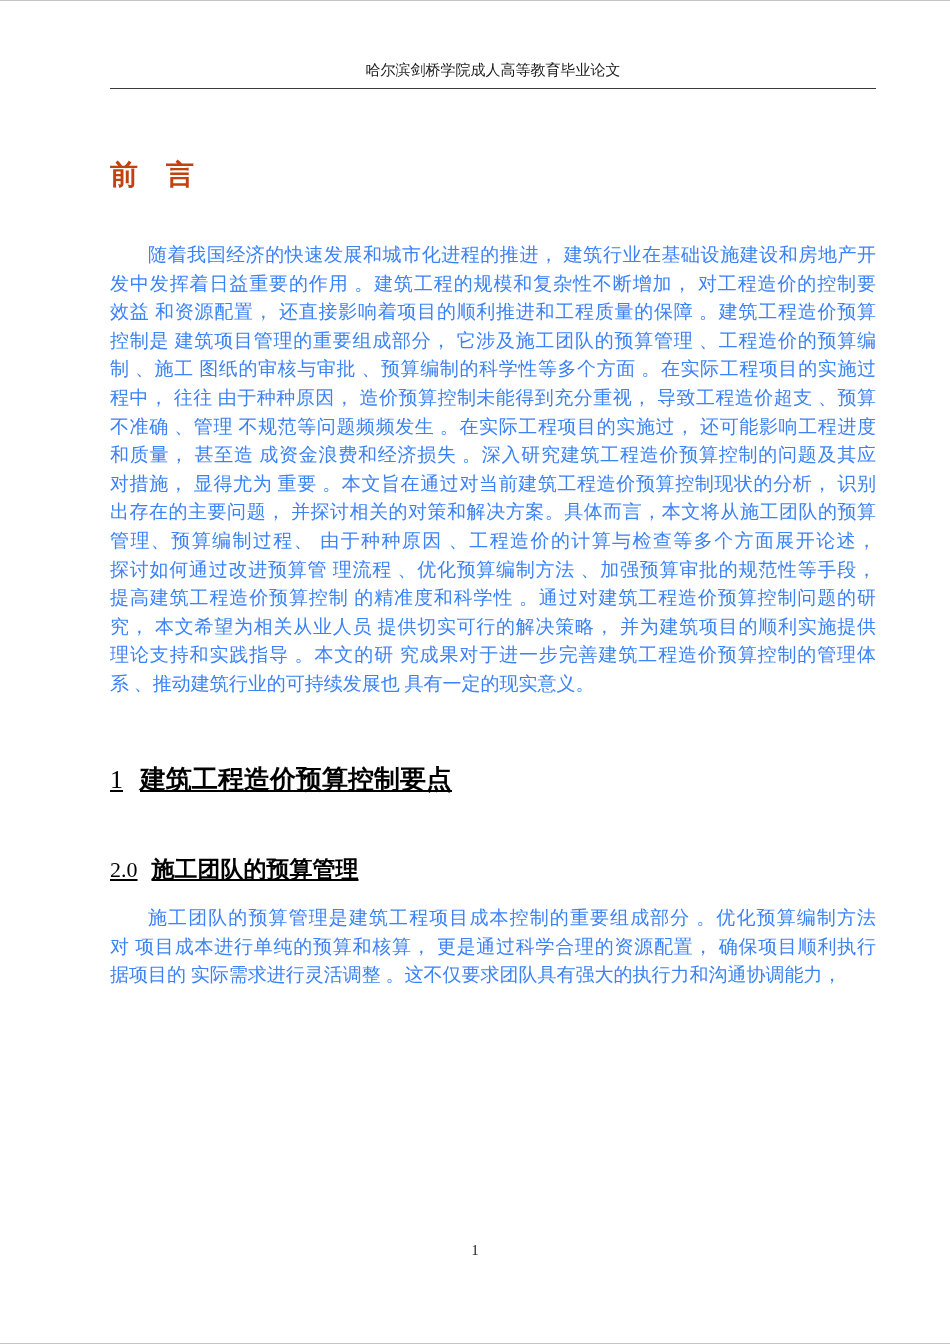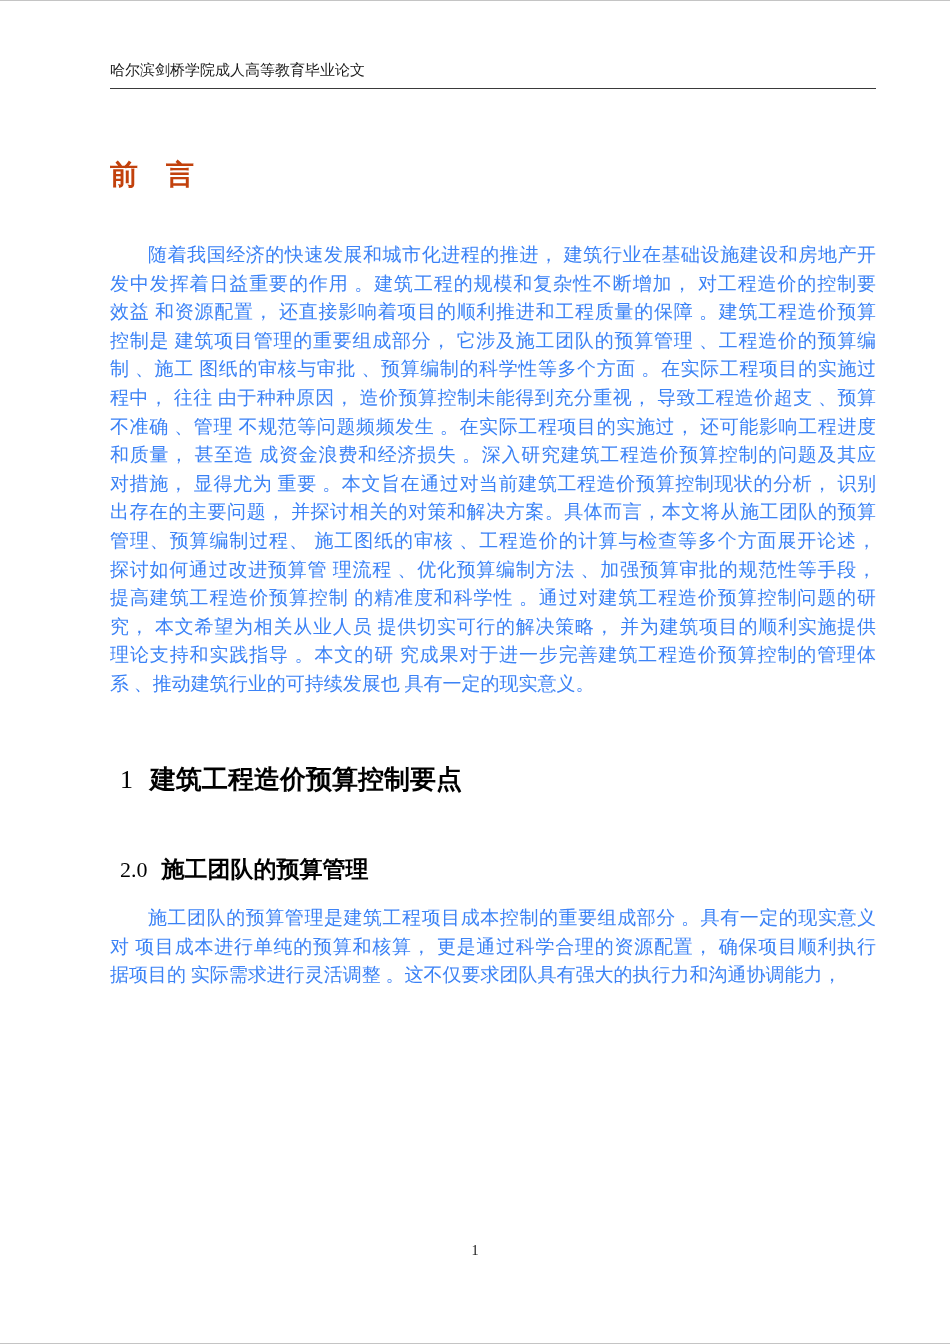--- a/index.html
+++ b/index.html
@@ -18,21 +18,21 @@
     border-bottom: 1px solid #c4c4c4;
     color: #000000;
     font-family: "Liberation Serif", serif;
     overflow: hidden;
   }
   .running-head {
     position: absolute;
     top: 59px;
     left: 110px;
     width: 766px;
-    text-align: left;
+    text-align: center;
     font-size: 15px;
     line-height: 20px;
     font-family: "Liberation Serif", serif;
     color: #1a1a1a;
   }
   .header-rule {
     position: absolute;
     top: 87px;
     left: 110px;
     width: 766px;
@@ -63,24 +63,25 @@
   .para-budget  { top: 903px; }
   .para .line {
     text-align: justify;
     text-align-last: justify;
     white-space: normal;
   }
   .para .line:first-child { text-indent: 38px; }
   .para .line:last-child { text-align-last: left; }
   .section-heading {
     position: absolute;
-    left: 120px;
+    left: 110px;
     margin: 0;
     color: #000000;
     white-space: nowrap;
+    text-decoration: underline;
   }
   .heading-level1 {
     top: 761px;
     font-size: 26px;
     line-height: 34px;
   }
   .heading-level2 {
     top: 853px;
     font-size: 23px;
     line-height: 31px;
@@ -122,37 +123,37 @@
       <div class="line">随着我国经济的快速发展和城市化进程的推进， 建筑行业在基础设施建设和房地产开</div>
       <div class="line">发中发挥着日益重要的作用 。建筑工程的规模和复杂性不断增加， 对工程造价的控制要</div>
       <div class="line">效益 和资源配置， 还直接影响着项目的顺利推进和工程质量的保障 。建筑工程造价预算</div>
       <div class="line">控制是 建筑项目管理的重要组成部分， 它涉及施工团队的预算管理 、工程造价的预算编</div>
       <div class="line">制 、施工 图纸的审核与审批 、预算编制的科学性等多个方面 。在实际工程项目的实施过</div>
       <div class="line">程中， 往往 由于种种原因， 造价预算控制未能得到充分重视， 导致工程造价超支 、预算</div>
       <div class="line">不准确 、管理 不规范等问题频频发生 。在实际工程项目的实施过， 还可能影响工程进度</div>
       <div class="line">和质量， 甚至造 成资金浪费和经济损失 。深入研究建筑工程造价预算控制的问题及其应</div>
       <div class="line">对措施， 显得尤为 重要 。本文旨在通过对当前建筑工程造价预算控制现状的分析， 识别</div>
       <div class="line">出存在的主要问题， 并探讨相关的对策和解决方案。具体而言，本文将从施工团队的预算</div>
-      <div class="line">管理、预算编制过程、 施工图纸的审核 、工程造价的计算与检查等多个方面展开论述，</div>
+      <div class="line">管理、预算编制过程、 由于种种原因 、工程造价的计算与检查等多个方面展开论述，</div>
       <div class="line">探讨如何通过改进预算管 理流程 、优化预算编制方法 、加强预算审批的规范性等手段，</div>
       <div class="line">提高建筑工程造价预算控制 的精准度和科学性 。通过对建筑工程造价预算控制问题的研</div>
       <div class="line">究， 本文希望为相关从业人员 提供切实可行的解决策略， 并为建筑项目的顺利实施提供</div>
       <div class="line">理论支持和实践指导 。本文的研 究成果对于进一步完善建筑工程造价预算控制的管理体</div>
       <div class="line">系 、推动建筑行业的可持续发展也 具有一定的现实意义。</div>
     </div>
 
   <h2 class="section-heading heading-level1">
     <span class="section-number">1</span><span class="section-title">建筑工程造价预算控制要点</span>
   </h2>
 
   <h3 class="section-heading heading-level2">
     <span class="section-number">2.0</span><span class="section-title">施工团队的预算管理</span>
   </h3>
 
   <div class="para para-budget">
-      <div class="line">施工团队的预算管理是建筑工程项目成本控制的重要组成部分 。具有一定的现实意义</div>
+      <div class="line">施工团队的预算管理是建筑工程项目成本控制的重要组成部分 。优化预算编制方法</div>
       <div class="line">对 项目成本进行单纯的预算和核算， 更是通过科学合理的资源配置， 确保项目顺利执行</div>
       <div class="line">据项目的 实际需求进行灵活调整 。这不仅要求团队具有强大的执行力和沟通协调能力，</div>
     </div>
 
   <div class="page-number">1</div>
 
 </div>
 
 </body></html>

